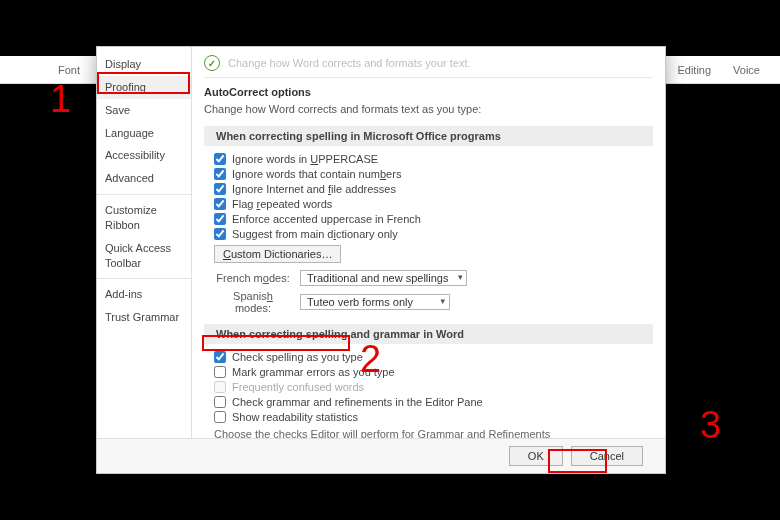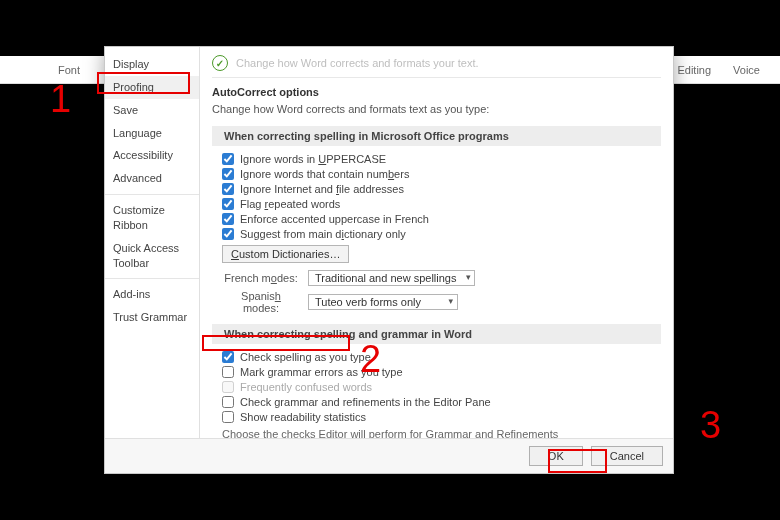--- a/index.html
+++ b/index.html
@@ -19,21 +19,21 @@
     background:#000;
   }
   .bgbar {
     position:absolute; top:10px; left:0; right:0; height:28px;
     background:#fff; border-bottom:1px solid #ddd;
     display:flex; align-items:center;
   }
   .bgbar .left { position:absolute; left:58px; color:#666; font-size:11px; }
   .bgbar .right { position:absolute; right:20px; display:flex; gap:22px; color:#666; font-size:11px;}
   .dialog {
-    position:absolute; top:0px; left:104px; width:570px; height:428px;
+    position:absolute; top:0px; left:96px; width:570px; height:428px;
     background:#fff; border:1px solid #c8c8c8; box-shadow:0 4px 18px rgba(0,0,0,.35);
     display:flex; flex-direction:column;
   }
   .dialog-body { flex:1; display:flex; overflow:hidden; }
   .sidebar {
     width:95px; background:#fff; border-right:1px solid #e0e0e0;
     padding-top:6px; display:flex; flex-direction:column; font-size:11px;
   }
   .sidebar-item {
     padding:4px 8px; color:#444; cursor:pointer; line-height:1.35;
@@ -78,21 +78,21 @@
   .select {
     border:1px solid #b5b5b5; background:#fff; padding:1px 18px 1px 6px;
     font-size:11px; position:relative; min-width:150px; color:#333;
   }
   .select::after {
     content:"▾"; position:absolute; right:4px; top:1px; font-size:9px; color:#555;
   }
   .small-note { color:#666; font-size:11px; margin-top:4px; }
   .dialog-footer {
     border-top:1px solid #e0e0e0; background:#f7f7f7;
-    display:flex; justify-content:flex-end; gap:8px; padding:7px 10px;
+    display:flex; justify-content:flex-end; gap:8px; padding:7px 22px;
   }
   .fbtn {
     border:1px solid #b0b0b0; background:#f0f0f0; padding:3px 18px;
     font-size:11px; cursor:pointer; color:#333;
   }
   
   .callout-box { position:absolute; border:2px solid #e60000; pointer-events:none; }
   .callout-num { position:absolute; color:#e60000; font-size:38px; font-weight:400; font-family:Arial, sans-serif; pointer-events:none; }
   .u { text-decoration:underline; text-decoration-thickness:1px; }
 </style>

